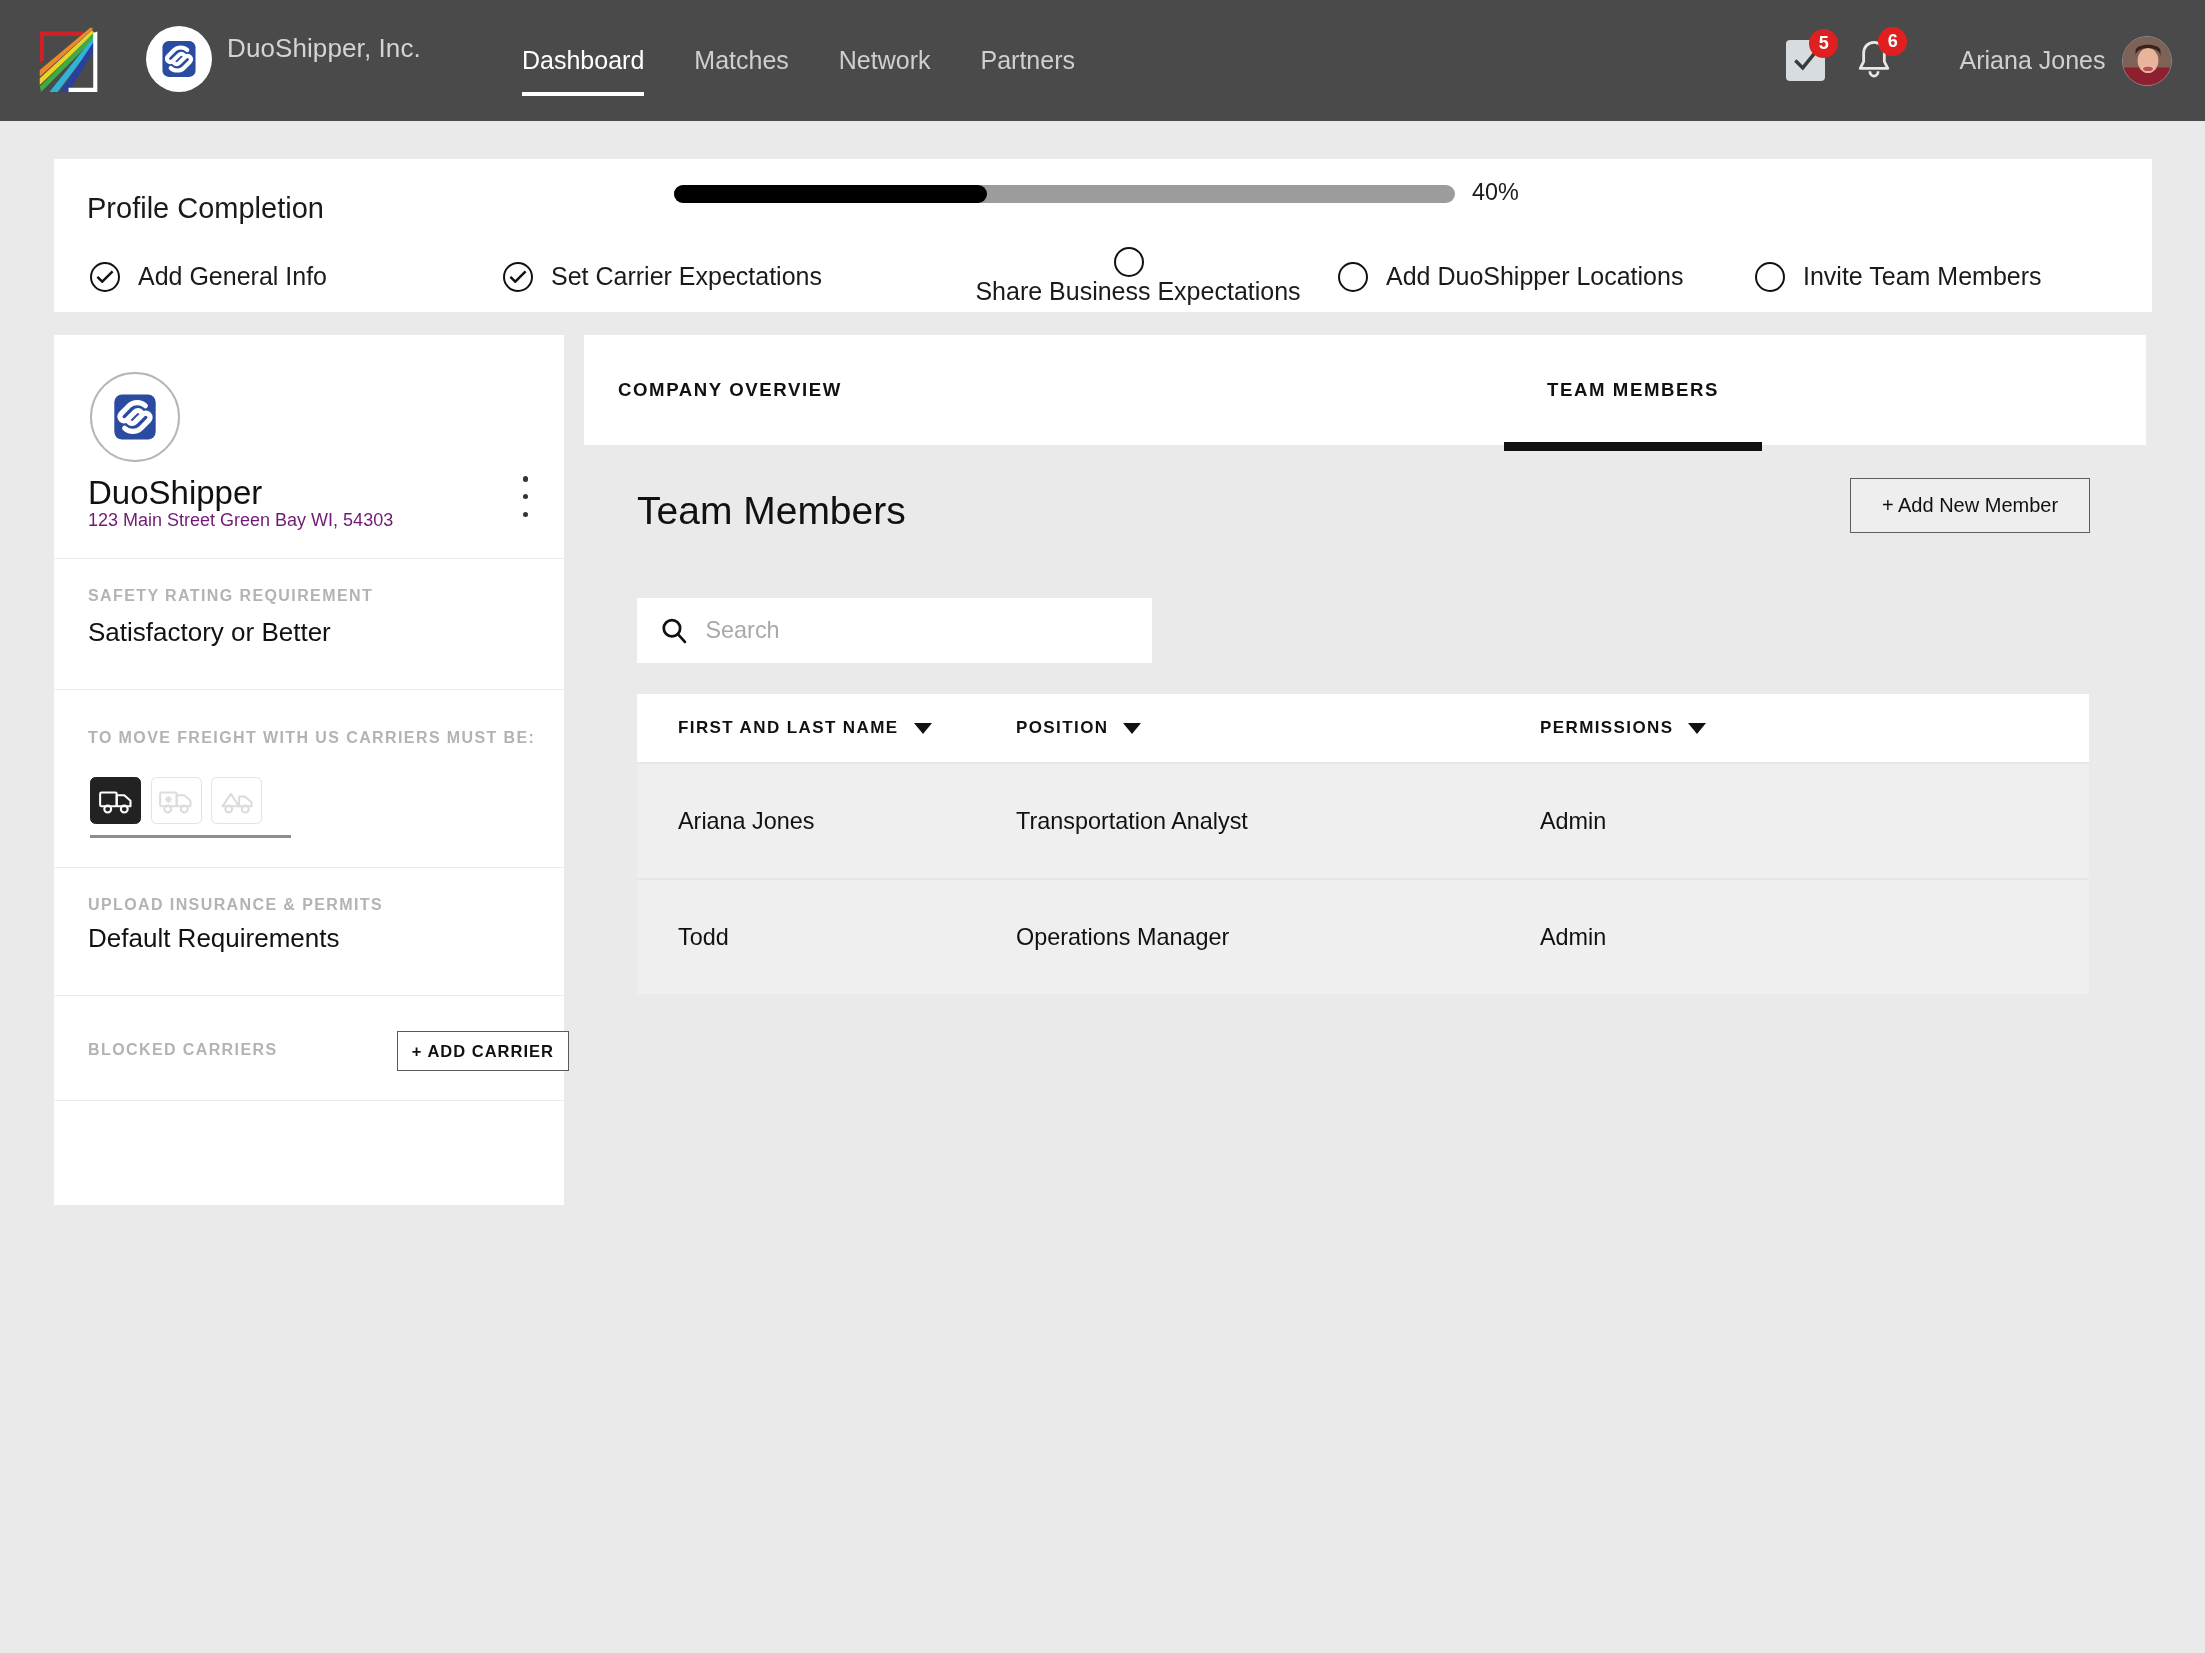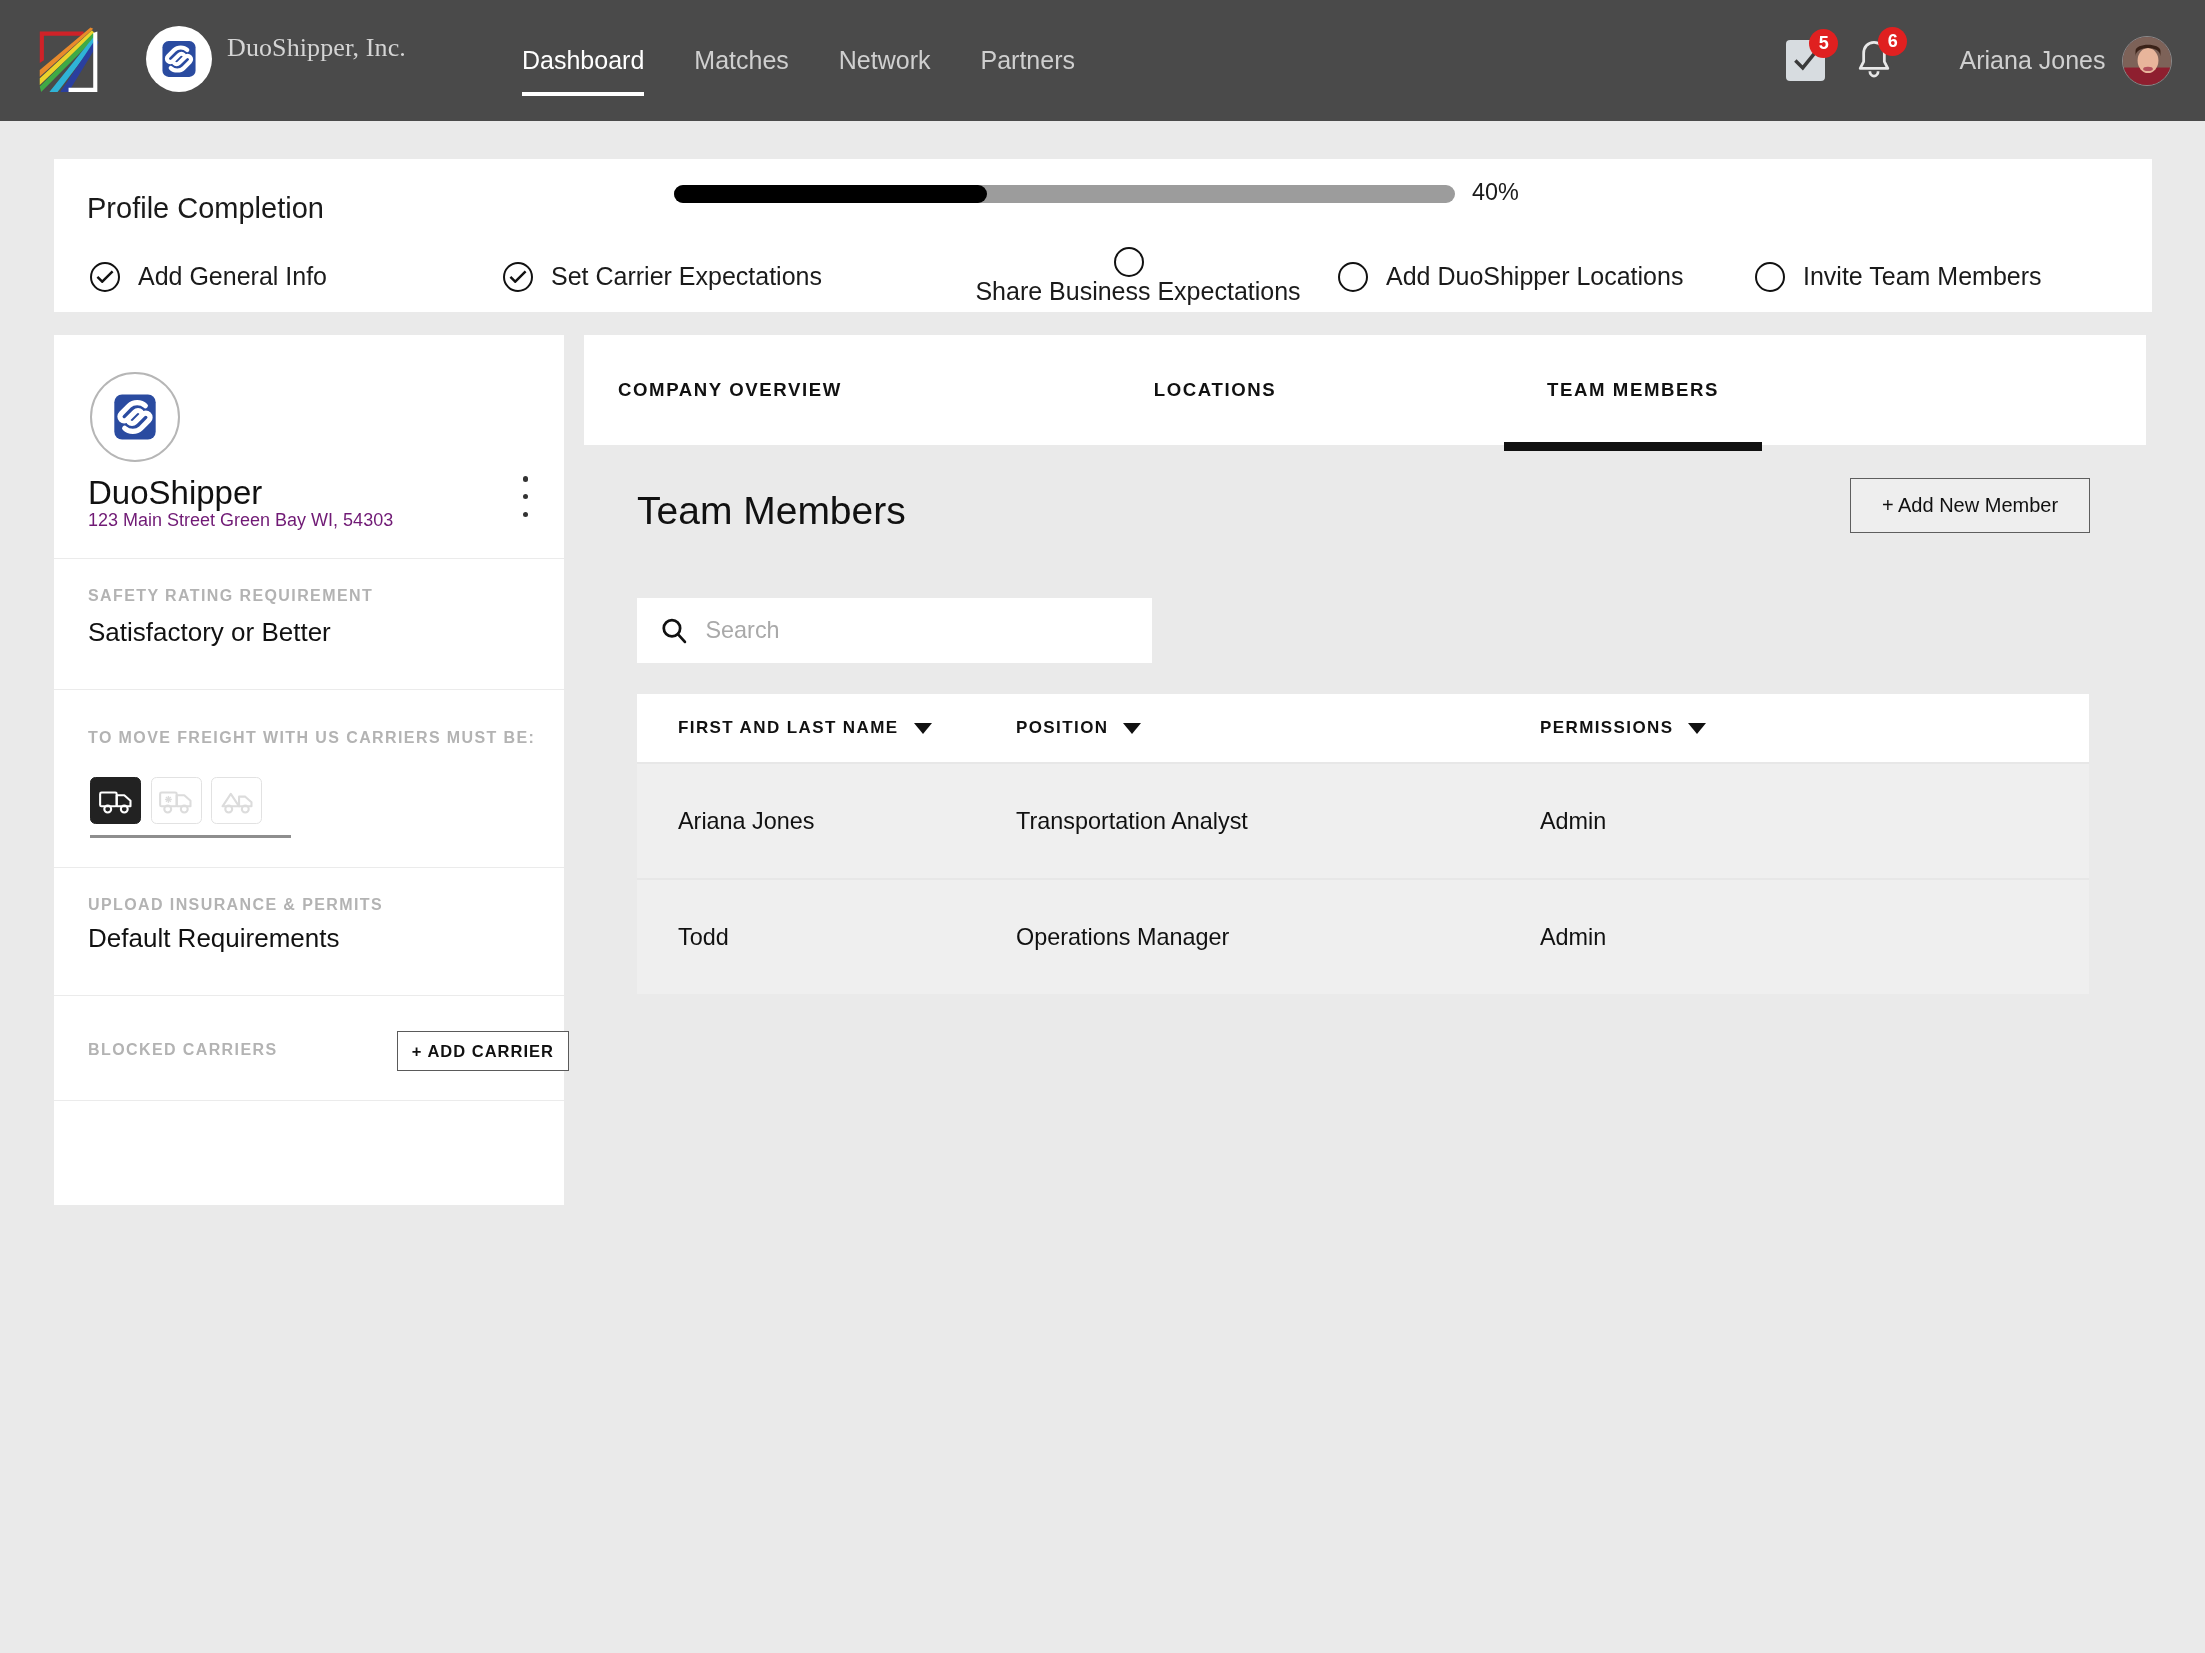--- a/index.html
+++ b/index.html
@@ -23,21 +23,21 @@
   }
   .brand-circle {
     position: absolute; left: 146px; top: 26px;
     width: 66px; height: 66px;
     background: #fff; border-radius: 50%;
     display: flex; align-items: center; justify-content: center;
   }
   .brand-name {
     position: absolute; left: 227px; top: 0; height: 96px;
     display: flex; align-items: center;
-    color: #d4d4d4; font-size: 26px; letter-spacing: 0.1px; font-family: Liberation Serif, serif;
+    color: #d4d4d4; font-size: 26px; letter-spacing: 0.1px;
   }
   .nav-links {
     position: absolute; left: 522px; top: 0; height: 121px;
     display: flex; align-items: center; gap: 0;
   }
   .nav-link {
     position: relative;
     color: #cfcfcf; font-size: 25px;
     padding: 0 0 0 0; margin-right: 50px;
     cursor: pointer; white-space: nowrap;
@@ -421,21 +421,20 @@
 
 <div class="divider" style="top:995px;"></div>
 
 <div class="sec-label" style="left:88px;top:1041px;">BLOCKED CARRIERS</div>
 <div class="add-carrier-btn">+ ADD CARRIER</div>
 
 <div class="divider" style="top:1100px;"></div>
 
 <div class="tabs-card">
   <div class="tab" style="left:34px;width:386px;justify-content:flex-start;">COMPANY OVERVIEW</div>
-  <div class="tab" style="left:507px;width:248px;">LOCATIONS</div>
   <div class="tab active" style="left:920px;width:258px;">TEAM MEMBERS</div>
 </div>
 
 <div class="panel-title">Team Members</div>
 <div class="add-member-btn">+ Add New Member</div>
 
 <div class="search-box">
   <div class="search-icon-wrap">
     <svg width="30" height="30" viewBox="0 0 44 44">
       <circle cx="19" cy="18" r="12" stroke="#111" stroke-width="4" fill="none"></circle>

